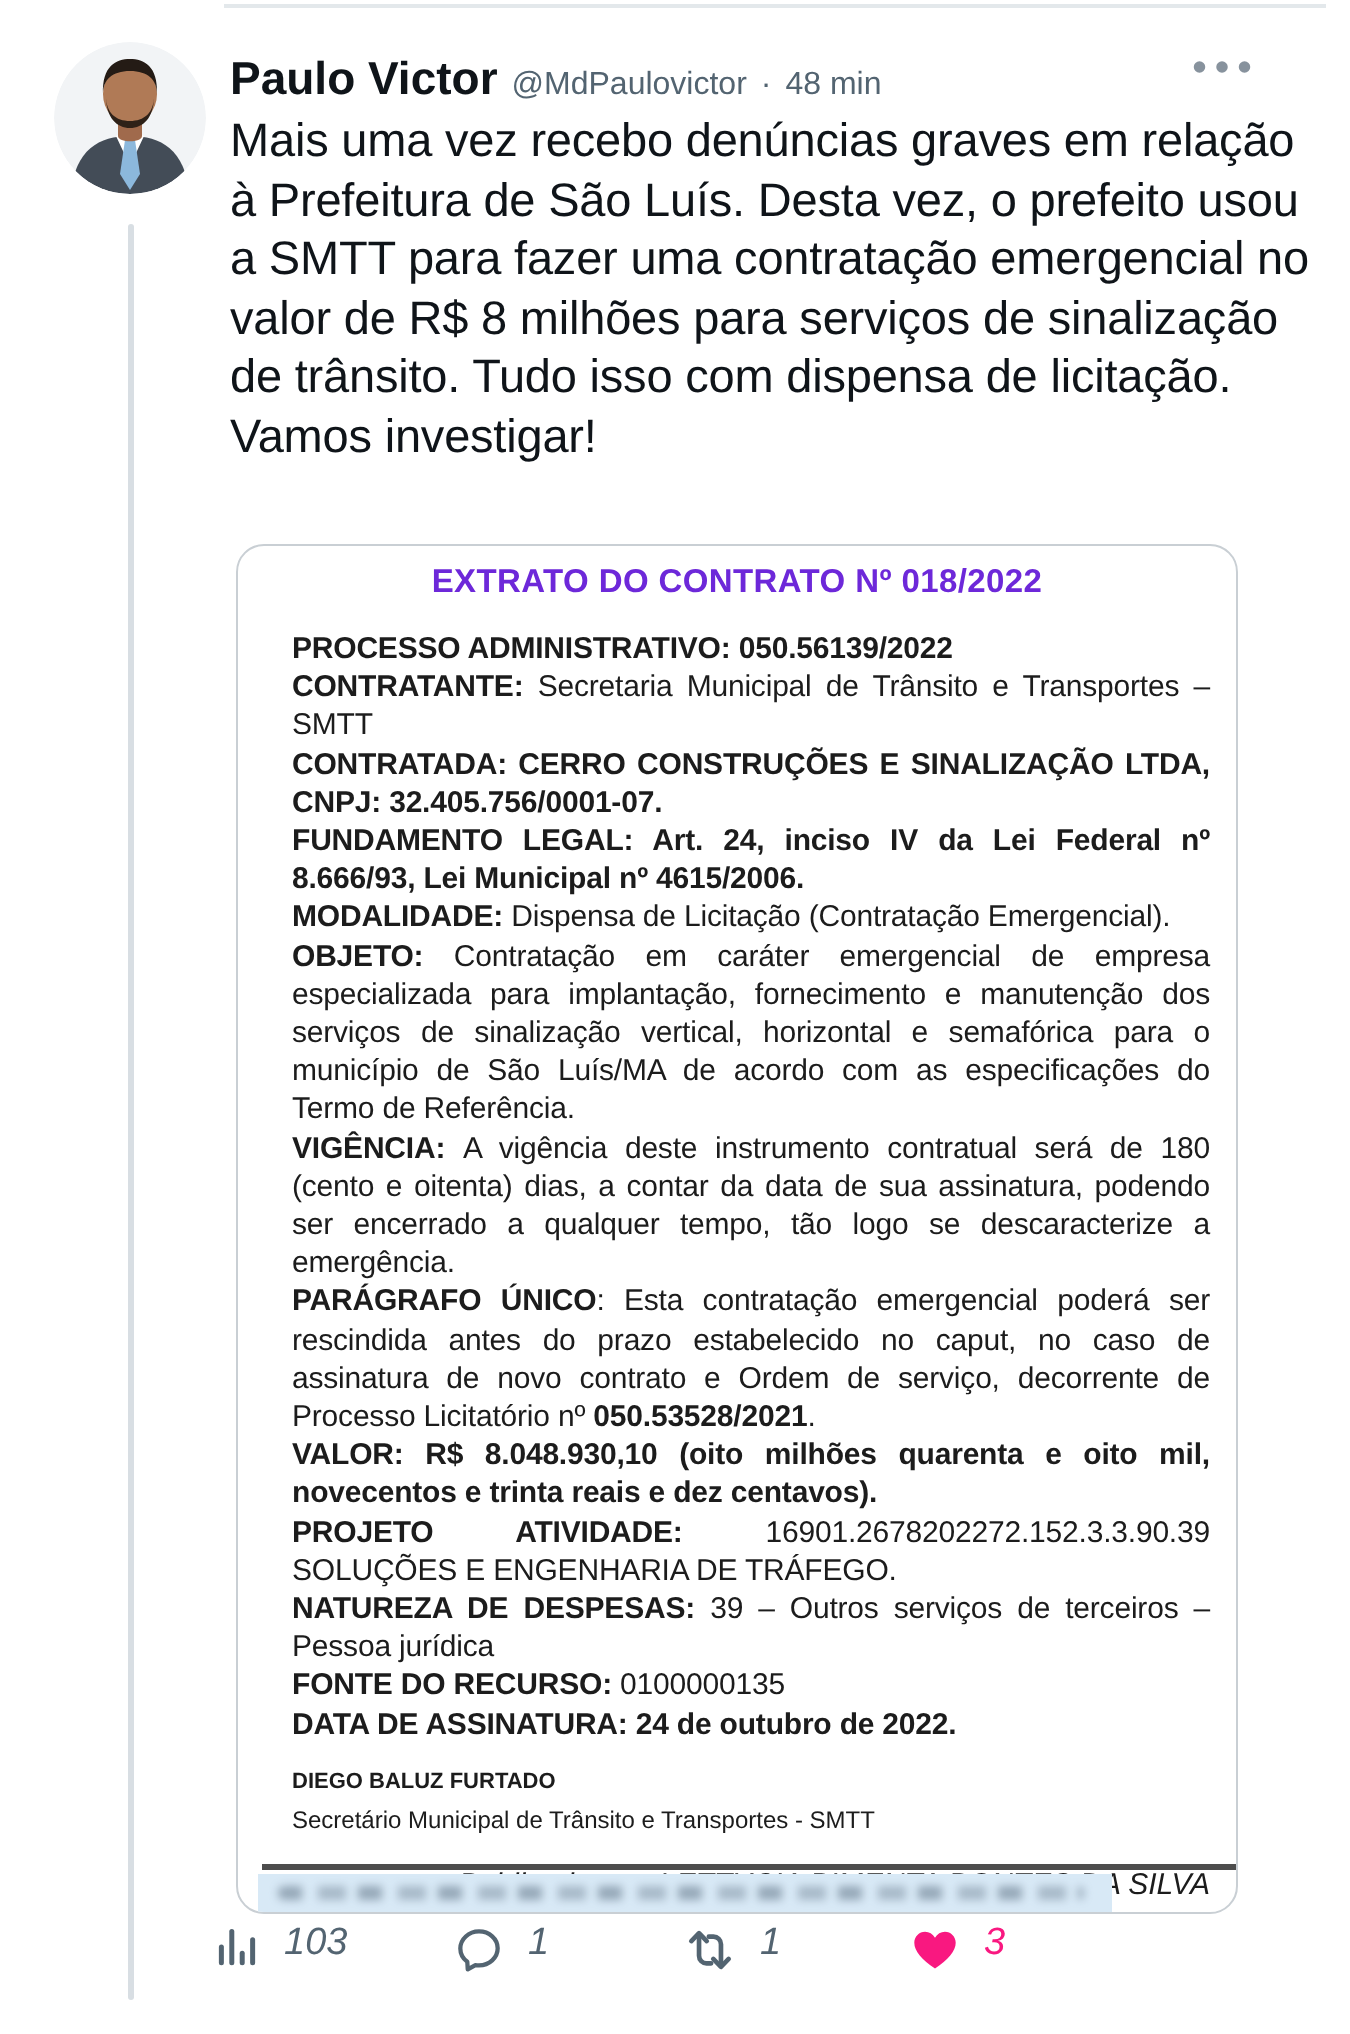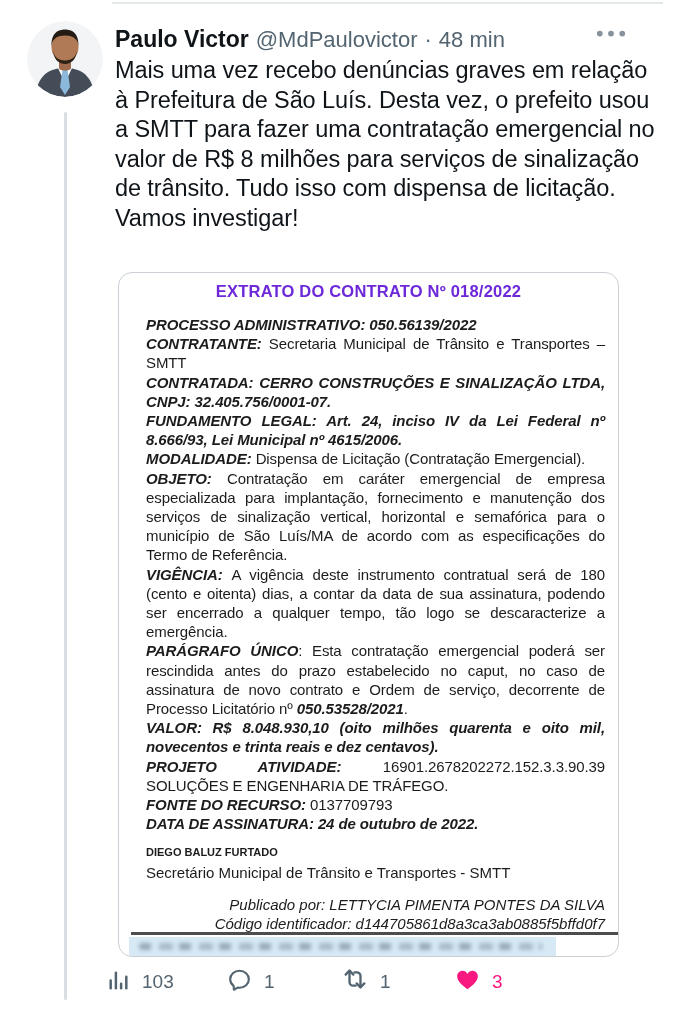--- a/index.html
+++ b/index.html
@@ -8,47 +8,47 @@
 
   .top-divider{position:absolute;left:112px;top:2px;width:551px;height:2px;background:#e3e8eb;}
 
   .avatar{position:absolute;left:27px;top:21px;width:76px;height:76px;border-radius:50%;
           overflow:hidden;cursor:pointer;}
   .thread-line{position:absolute;left:64px;top:112px;width:3px;height:888px;background:#d8dee3;border-radius:2px;}
 
   .header{position:absolute;left:115px;top:26px;width:470px;display:flex;align-items:baseline;
           gap:7px;white-space:nowrap;}
   .author{font-size:23px;font-weight:700;color:#0f1419;}
-  .handle,.sep,.time{font-size:22px;font-weight:400;color:#536471;}
+  .handle,.sep,.time{font-size:16px;font-weight:400;color:#536471;}
 
   .more{position:absolute;left:594px;top:24px;width:34px;height:22px;border:none;background:none;
         padding:0;cursor:pointer;}
 
   .body-text{position:absolute;left:115px;top:56px;width:549px;font-size:23.5px;line-height:29.5px;
              color:#0f1419;letter-spacing:-0.1px;}
 
   .card{position:absolute;left:118px;top:272px;width:501px;height:685px;background:#ffffff;
         border:1.5px solid #c9cfd4;border-radius:14px;overflow:hidden;box-sizing:border-box;cursor:pointer;}
   .doc-title{margin:9px 10px 0 10px;text-align:center;font-size:16.5px;font-weight:700;
              color:#6d28d9;letter-spacing:0.2px;}
   .doc-content{padding:14px 13px 0 27px;}
   .doc-par{margin:0;text-align:justify;font-size:15px;line-height:19.2px;letter-spacing:-0.1px;color:#1c1c1c;}
-  .doc-par .b{font-weight:700;font-style:italic;}
+  .doc-par .b{font-weight:700;}
   .sig-name{margin-top:10px;font-size:11px;line-height:19.2px;font-weight:700;color:#1c1c1c;}
-  .sig-role{font-size:15px;line-height:19.2px;color:#1c1c1c;}
+  .sig-role{font-size:12px;line-height:19.2px;color:#1c1c1c;}
   .pub{margin-top:13px;text-align:right;font-style:italic;font-size:15px;line-height:19.5px;color:#1c1c1c;}
   .pub + .pub{margin-top:0;}
   .doc-divider{position:absolute;left:12px;right:0;bottom:21px;height:3px;background:#4d4d4d;}
   .doc-strip{position:absolute;left:10px;right:62px;bottom:0;height:19px;background:#d8e9f6;}
   .smudge{height:7px;margin:6px 14px 0 10px;border-radius:3px;filter:blur(2.2px);
           background-image:repeating-linear-gradient(90deg,rgba(70,90,110,0.45) 0 12px,rgba(70,90,110,0) 12px 20px,
           rgba(70,90,110,0.33) 20px 34px,rgba(70,90,110,0) 34px 40px);}
 
-  .act{position:absolute;top:961px;height:32px;display:flex;align-items:flex-end;gap:11px;
-       color:#536471;cursor:pointer;}
+  .act{position:absolute;top:961px;height:32px;display:flex;align-items:flex-start;gap:11px;
+       color:#536471;cursor:pointer;font-style:italic;}
   .act .count{font-size:19px;color:#536471;}
   .act-views{left:106px;}
   .act-reply{left:226px;}
   .act-retweet{left:341px;}
   .act-like{left:454px;}
   .act-like .count{color:#f91880;}
   .aicon{display:block;}
 </style>
 </head>
 <body>
@@ -105,21 +105,22 @@
           <p class="doc-par"><span class="b">PROCESSO ADMINISTRATIVO: 050.56139/2022</span></p>
           <p class="doc-par"><span class="b">CONTRATANTE: </span><span>Secretaria Municipal de Trânsito e Transportes – SMTT</span></p>
           <p class="doc-par"><span class="b">CONTRATADA: CERRO CONSTRUÇÕES E SINALIZAÇÃO LTDA, CNPJ: 32.405.756/0001-07.</span></p>
           <p class="doc-par"><span class="b">FUNDAMENTO LEGAL: Art. 24, inciso IV da Lei Federal nº 8.666/93, Lei Municipal nº 4615/2006.</span></p>
           <p class="doc-par"><span class="b">MODALIDADE: </span><span>Dispensa de Licitação (Contratação Emergencial).</span></p>
           <p class="doc-par"><span class="b">OBJETO: </span><span>Contratação em caráter emergencial de empresa especializada para implantação, fornecimento e manutenção dos serviços de sinalização vertical, horizontal e semafórica para o município de São Luís/MA de acordo com as especificações do Termo de Referência.</span></p>
           <p class="doc-par"><span class="b">VIGÊNCIA: </span><span>A vigência deste instrumento contratual será de 180 (cento e oitenta) dias, a contar da data de sua assinatura, podendo ser encerrado a qualquer tempo, tão logo se descaracterize a emergência.</span></p>
           <p class="doc-par"><span class="b">PARÁGRAFO ÚNICO</span><span>: Esta contratação emergencial poderá ser rescindida antes do prazo estabelecido no caput, no caso de assinatura de novo contrato e Ordem de serviço, decorrente de Processo Licitatório nº </span><span class="b">050.53528/2021</span><span>.</span></p>
           <p class="doc-par"><span class="b">VALOR: R$ 8.048.930,10 (oito milhões quarenta e oito mil, novecentos e trinta reais e dez centavos).</span></p>
           <p class="doc-par"><span class="b">PROJETO ATIVIDADE: </span><span>16901.2678202272.152.3.3.90.39 SOLUÇÕES E ENGENHARIA DE TRÁFEGO.</span></p>
-          <p class="doc-par"><span class="b">FONTE DO RECURSO: </span><span>0137709793</span></p>
+          <p class="doc-par"><span class="b">NATUREZA DE DESPESAS: </span><span>39 – Outros serviços de terceiros – Pessoa jurídica</span></p>
+          <p class="doc-par"><span class="b">FONTE DO RECURSO: </span><span>0100000135</span></p>
           <p class="doc-par"><span class="b">DATA DE ASSINATURA: 24 de outubro de 2022.</span></p>
         </div>
       <div class="sig-name">DIEGO BALUZ FURTADO</div>
       <div class="sig-role">Secretário Municipal de Trânsito e Transportes - SMTT</div>
       <div class="pub">Publicado por: LETTYCIA PIMENTA PONTES DA SILVA</div>
       <div class="pub">Código identificador: d144705861d8a3ca3ab0885f5bffd0f7</div>
     </div>
     <div class="doc-divider"></div>
     <div class="doc-strip">
       <div class="smudge"></div>

